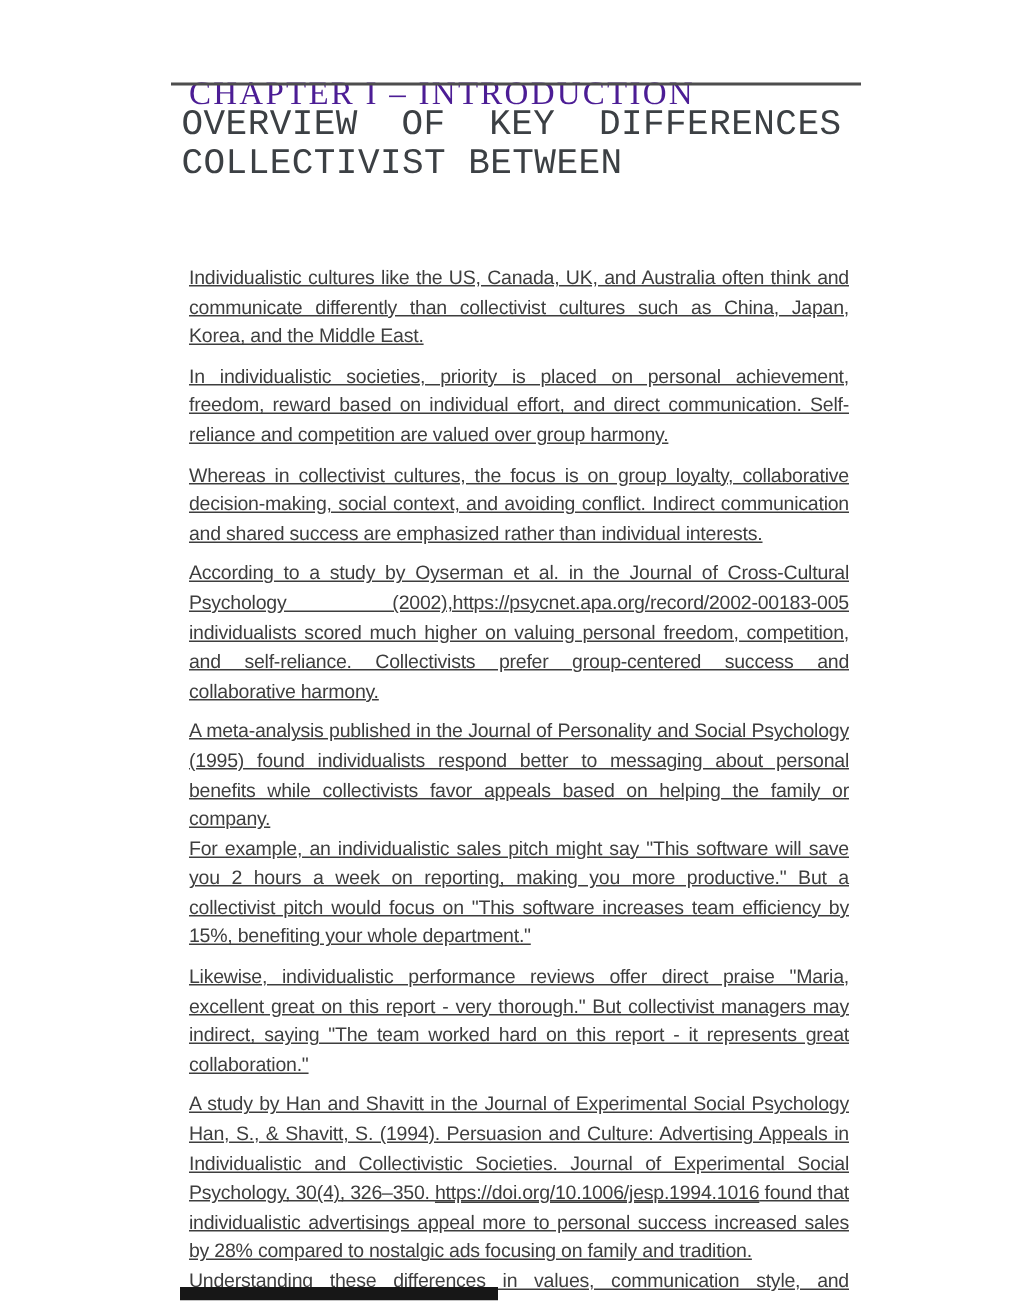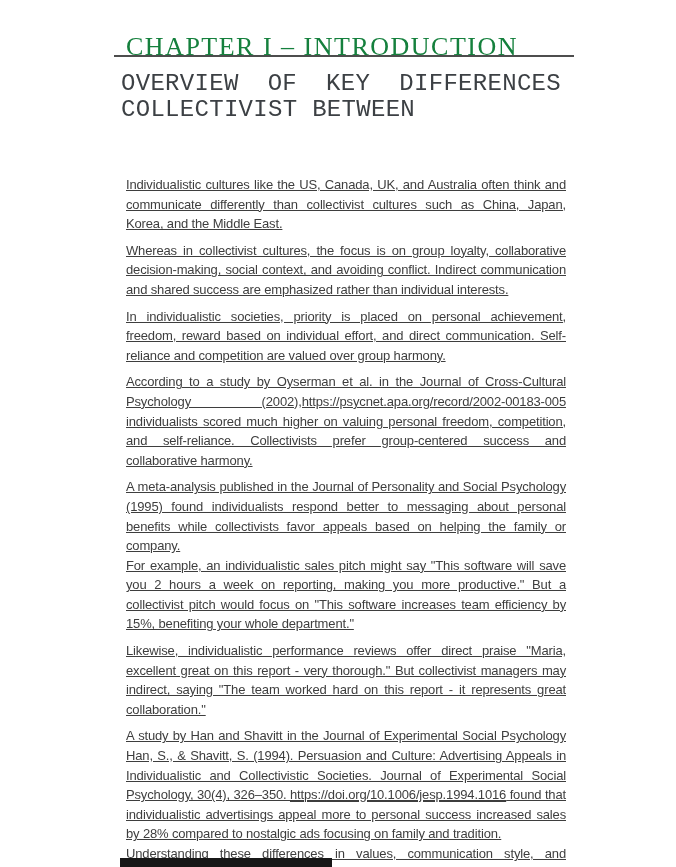--- a/index.html
+++ b/index.html
@@ -9,26 +9,26 @@
     font-family:"Liberation Sans", sans-serif;
   }
   .doc {
     position:relative;
     width:676px; height:867px;
     background:#ffffff;
     overflow:hidden;
   }
   .chapter-title {
     position:absolute;
-    left:126px; top:13px; width:470px;
+    left:126px; top:30px; width:470px;
     font-family:"Liberation Serif", serif;
     font-weight:400;
-    font-size:26px; line-height:34px;
+    font-size:22px; line-height:34px;
     letter-spacing:1.5px;
-    color:#15803d;
+    color:#4c1d95;
   }
   .divider {
     position:absolute;
     left:114px; top:55px;
     width:460px; height:2px;
     background:#4d4d4d;
   }
   .section-heading {
     position:absolute;
     left:121px; top:71px; width:440px;
@@ -71,22 +71,22 @@
 
   <div class="divider"></div>
 
   <div class="section-heading">
     <div class="heading-line">OVERVIEW OF KEY DIFFERENCES</div>
     <div class="heading-line last">COLLECTIVIST BETWEEN</div>
   </div>
 
   <div class="article">
       <p class="para"><span>Individualistic cultures like the US, Canada, UK, and Australia often think and communicate differently than collectivist cultures such as China, Japan, Korea, and the Middle East.</span></p>
+      <p class="para"><span>In individualistic societies, priority is placed on personal achievement, freedom, reward based on individual effort, and direct communication. Self-reliance and competition are valued over group harmony.</span></p>
       <p class="para"><span>Whereas in collectivist cultures, the focus is on group loyalty, collaborative decision-making, social context, and avoiding conflict. Indirect communication and shared success are emphasized rather than individual interests.</span></p>
-      <p class="para"><span>In individualistic societies, priority is placed on personal achievement, freedom, reward based on individual effort, and direct communication. Self-reliance and competition are valued over group harmony.</span></p>
       <p class="para"><span>According to a study by Oyserman et al. in the Journal of Cross-Cultural Psychology (2002),https://psycnet.apa.org/record/2002-00183-005 individualists scored much higher on valuing personal freedom, competition, and self-reliance. Collectivists prefer group-centered success and collaborative harmony.</span></p>
       <p class="para"><span>A meta-analysis published in the Journal of Personality and Social Psychology (1995) found individualists respond better to messaging about personal benefits while collectivists favor appeals based on helping the family or company.</span><br><span>For example, an individualistic sales pitch might say "This software will save you 2 hours a week on reporting, making you more productive." But a collectivist pitch would focus on "This software increases team efficiency by 15%, benefiting your whole department."</span></p>
       <p class="para"><span>Likewise, individualistic performance reviews offer direct praise "Maria, excellent great on this report - very thorough." But collectivist managers may indirect, saying "The team worked hard on this report - it represents great collaboration."</span></p>
       <p class="para"><span>A study by Han and Shavitt in the Journal of Experimental Social Psychology Han, S., &amp; Shavitt, S. (1994). Persuasion and Culture: Advertising Appeals in Individualistic and Collectivistic Societies. Journal of Experimental Social Psychology, 30(4), 326–350. </span><a class="doi-link">https://doi.org/10.1006/jesp.1994.1016</a><span> found that individualistic advertisings appeal more to personal success increased sales by 28% compared to nostalgic ads focusing on family and tradition.</span><br><span>Understanding these differences in values, communication style, and motivations is key to resonating with Western audiences. Tailor your approach to focus on their personal interests over broader social groups.</span></p>
     </div>
 
   <div class="cutoff-block"></div>
 
 </div>
 

